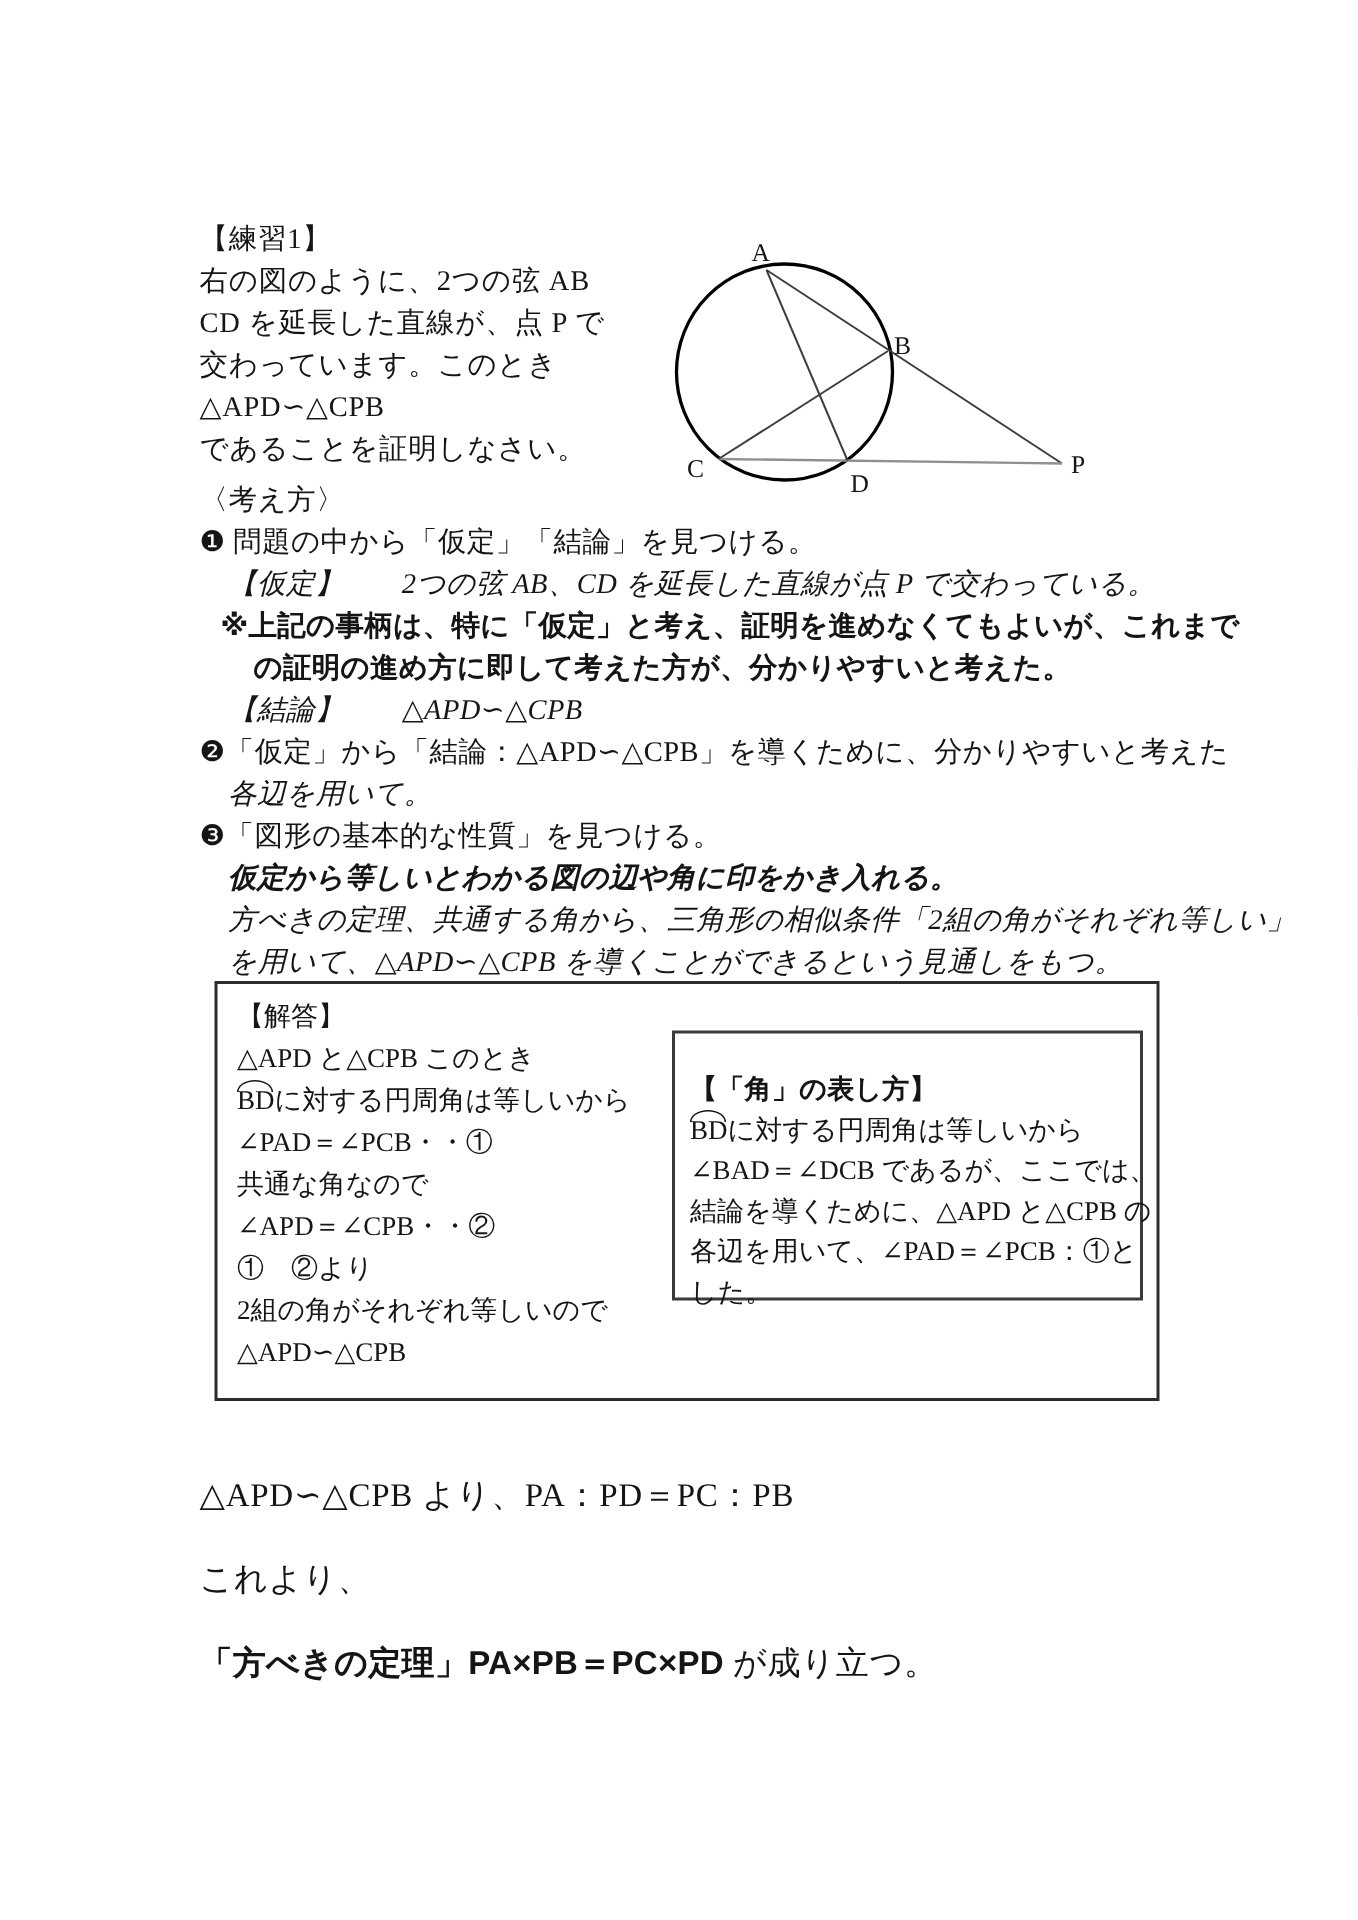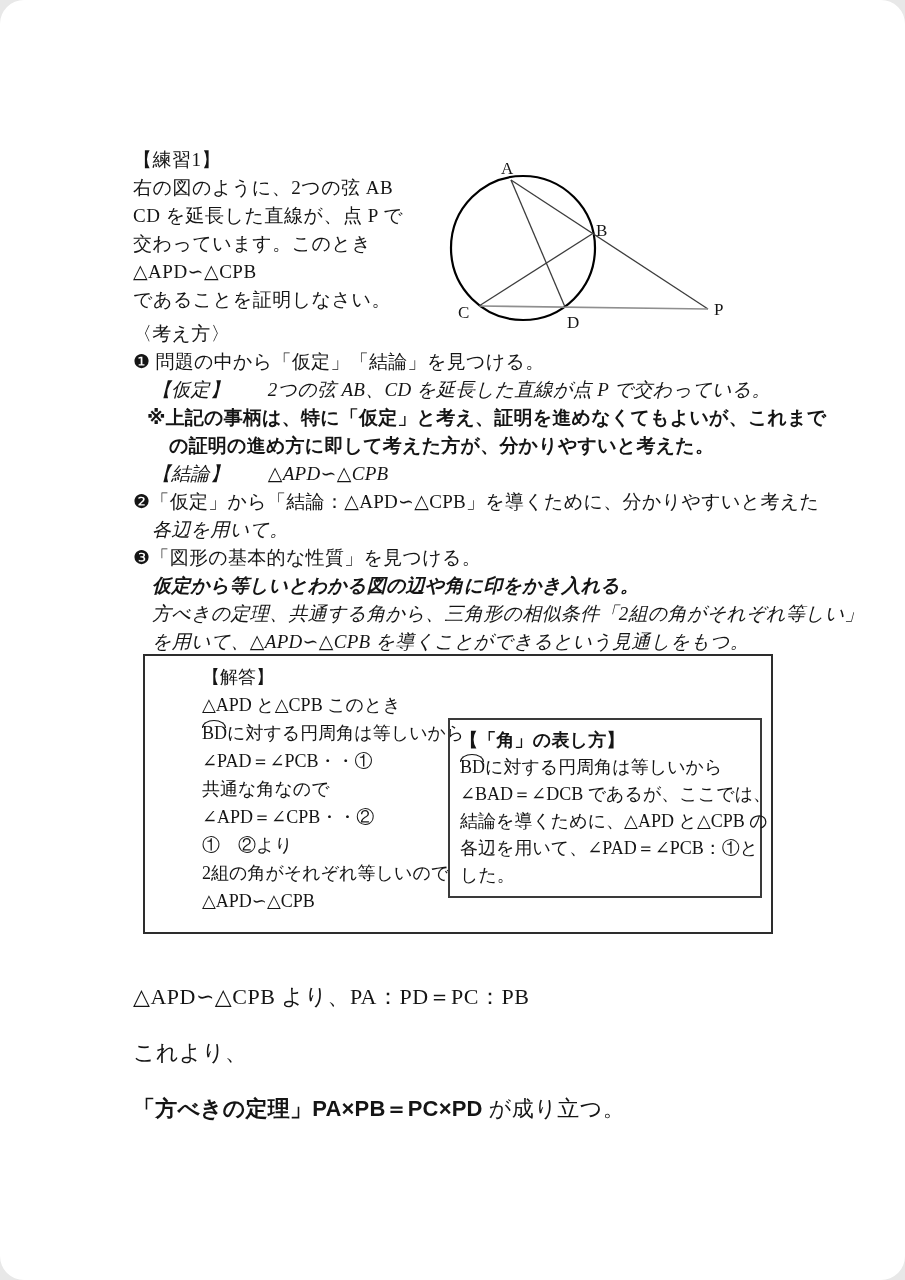--- a/index.html
+++ b/index.html
@@ -1,21 +1,20 @@
 <!DOCTYPE html>
 <html><head>
 <meta charset="utf-8">
 <style>
   html,body { margin:0; padding:0; background:#e8e8e8; }
   .page {
     position:relative; width:905px; height:1280px; margin:0 auto;
     background:#ffffff; color:#151515;
     font-family:"Liberation Serif","DejaVu Serif",serif;
     overflow:hidden;
-    border-radius:24px;
   }
   .line { line-height:28px; white-space:pre; }
 
   
   .problem { position:absolute; left:133px; top:146px; font-size:19px; letter-spacing:0.5px; }
 
   
   .diagram { position:absolute; left:438px; top:146px; }
   .diagram text { font-family:"Liberation Serif","DejaVu Serif",serif; font-size:17px; fill:#151515; }
 
@@ -24,26 +23,26 @@
   .in1 { padding-left:19px;font-style:italic; }
   .in2 { padding-left:14px; }
   .in3 { padding-left:36px; }
   .gothic-bold { font-weight:700; font-family:"Liberation Sans","DejaVu Sans",sans-serif; letter-spacing:0.2px; }
 
   
   .solution-box {
     position:absolute; left:143px; top:654px; width:630px; height:280px;
     border:2px solid #2d2d2d; box-sizing:border-box; font-size:18px;
   }
-  .solution-lines { position:absolute; left:13px; top:7px;margin-left:44px; }
+  .solution-lines { position:absolute; left:13px; top:7px; }
 
   
   .angle-box {
-    position:absolute; left:303px; top:62px; width:314px; height:180px;
-    border:2px solid #3a3a3a; box-sizing:border-box; padding:7px 10px;
+    position:absolute; left:303px; top:31px; width:314px; height:180px;
+    border:2px solid #3a3a3a; box-sizing:border-box; padding:24px 10px;
     font-size:18px;
   }
   .angle-box .line { line-height:27px; }
 
   
   .arc { position:relative; display:inline-block; line-height:1; }
   .arc::before {
     content:""; position:absolute; left:0; right:1px; top:-4px; height:7px;
     border:1.6px solid #151515; border-bottom:none;
     border-radius:50% 50% 0 0 / 100% 100% 0 0;

